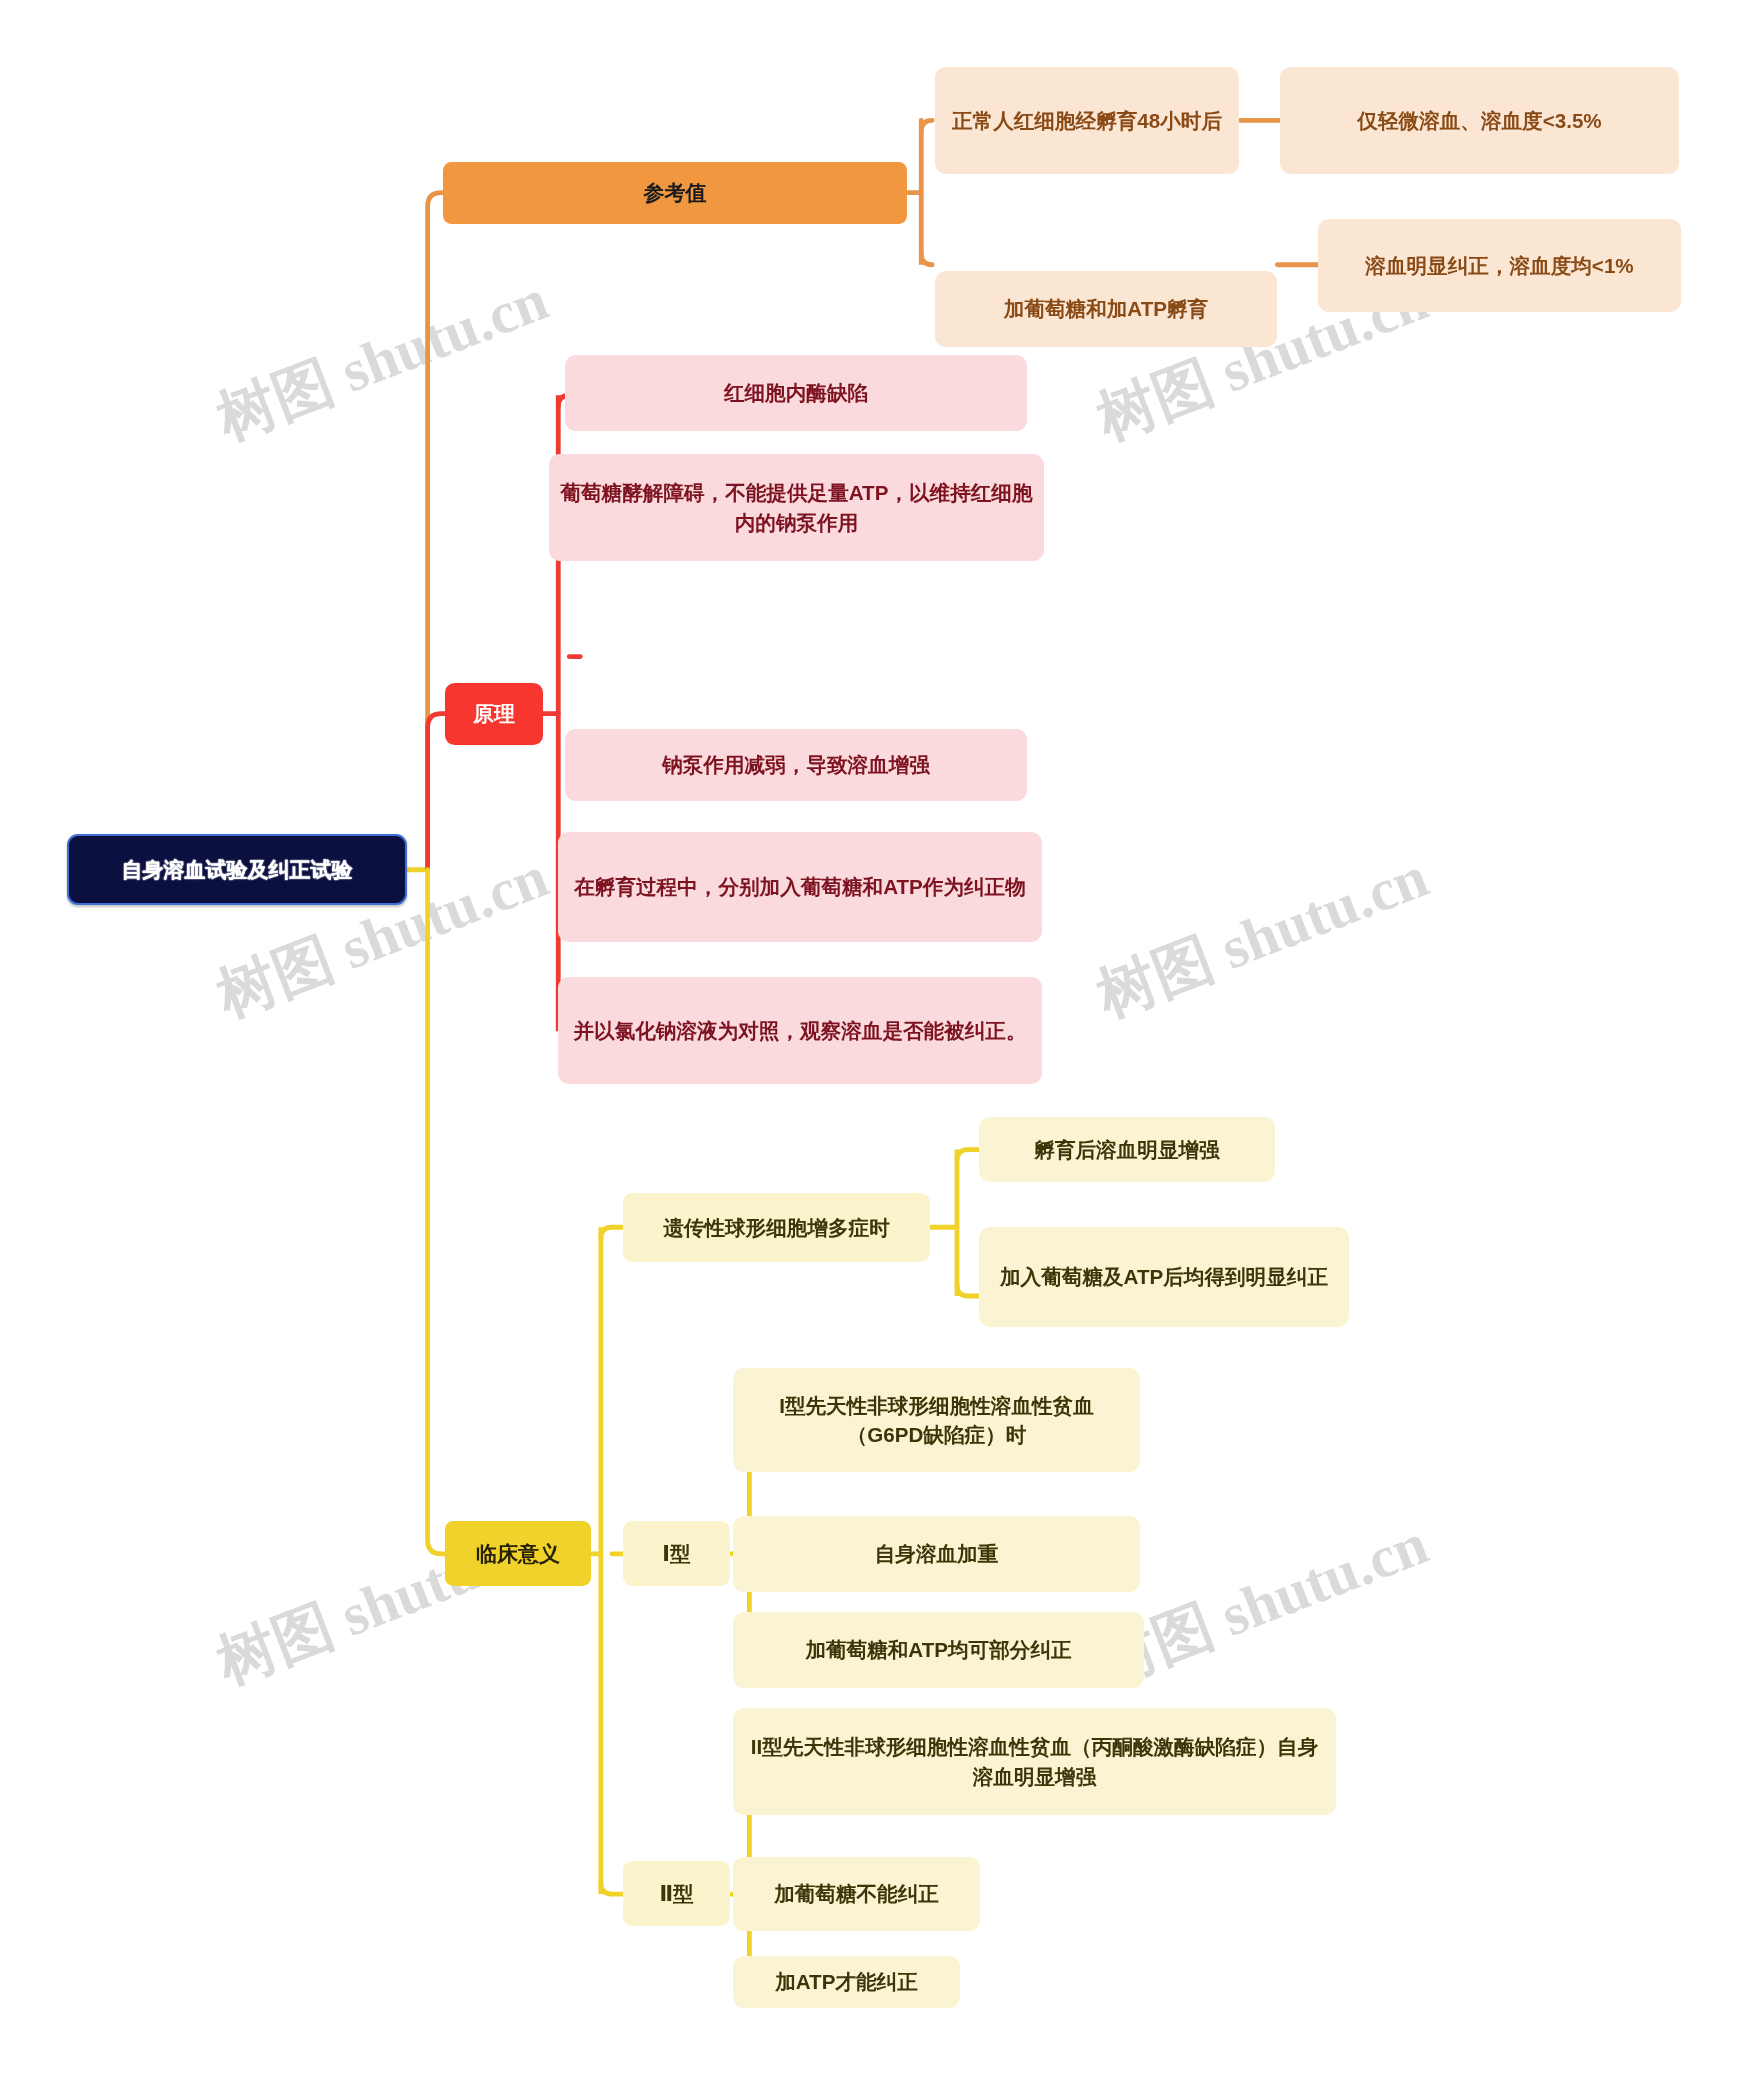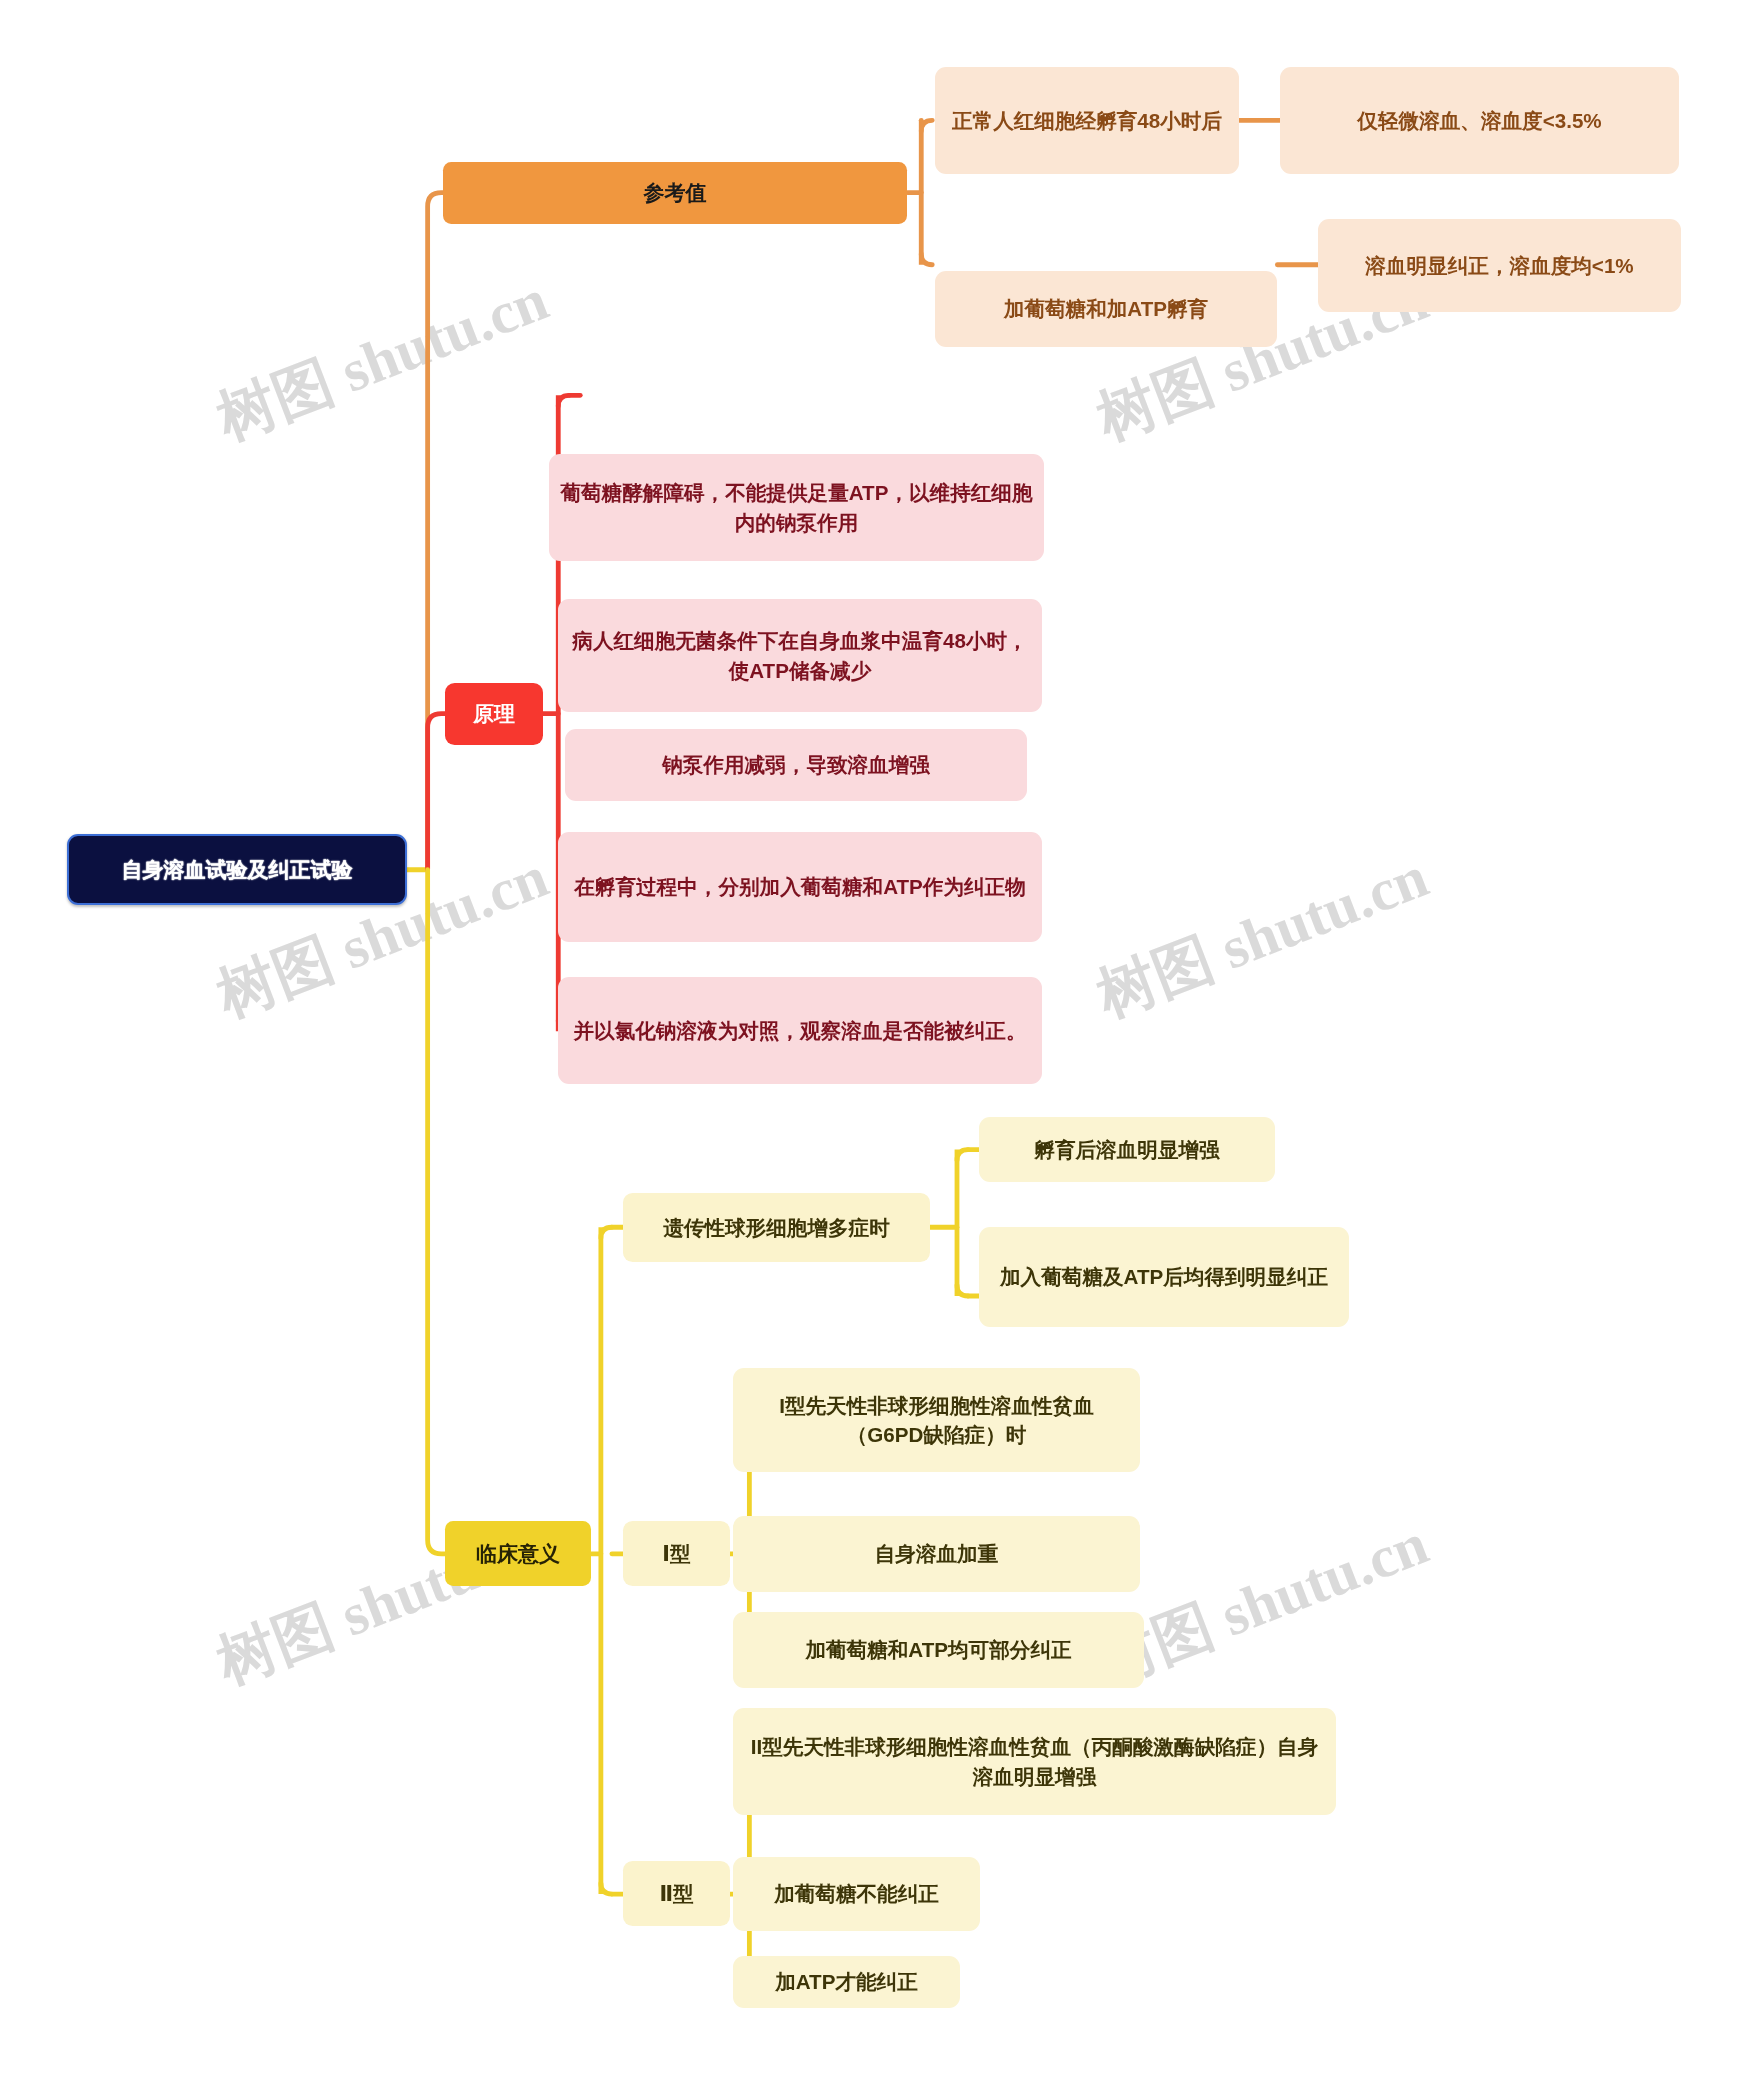--- a/index.html
+++ b/index.html
@@ -136,28 +136,28 @@
   </div>
 
   <div class="node leaf-orange" style="left:1318px;top:219px;width:363px;height:93px;">
     <span>溶血明显纠正，溶血度均&lt;1%</span>
   </div>
 
   <div class="node br-red" style="left:445px;top:683px;width:98px;height:62px;">
     <span>原理</span>
   </div>
 
+  <div class="node leaf-red" style="left:565px;top:355px;width:462px;height:76px;">
+    <span>红细胞内酶缺陷</span>
+  </div>
 
   <div class="node leaf-red" style="left:549px;top:454px;width:495px;height:107px;">
     <span>葡萄糖酵解障碍，不能提供足量ATP，以维持红细胞内的钠泵作用</span>
   </div>
 
-  <div class="node leaf-red" style="left:558px;top:599px;width:484px;height:113px;">
-    <span>病人红细胞无菌条件下在自身血浆中温育48小时，使ATP储备减少</span>
-  </div>
 
   <div class="node leaf-red" style="left:565px;top:729px;width:462px;height:72px;">
     <span>钠泵作用减弱，导致溶血增强</span>
   </div>
 
   <div class="node leaf-red" style="left:558px;top:832px;width:484px;height:110px;">
     <span>在孵育过程中，分别加入葡萄糖和ATP作为纠正物</span>
   </div>
 
   <div class="node leaf-red" style="left:558px;top:977px;width:484px;height:107px;">

